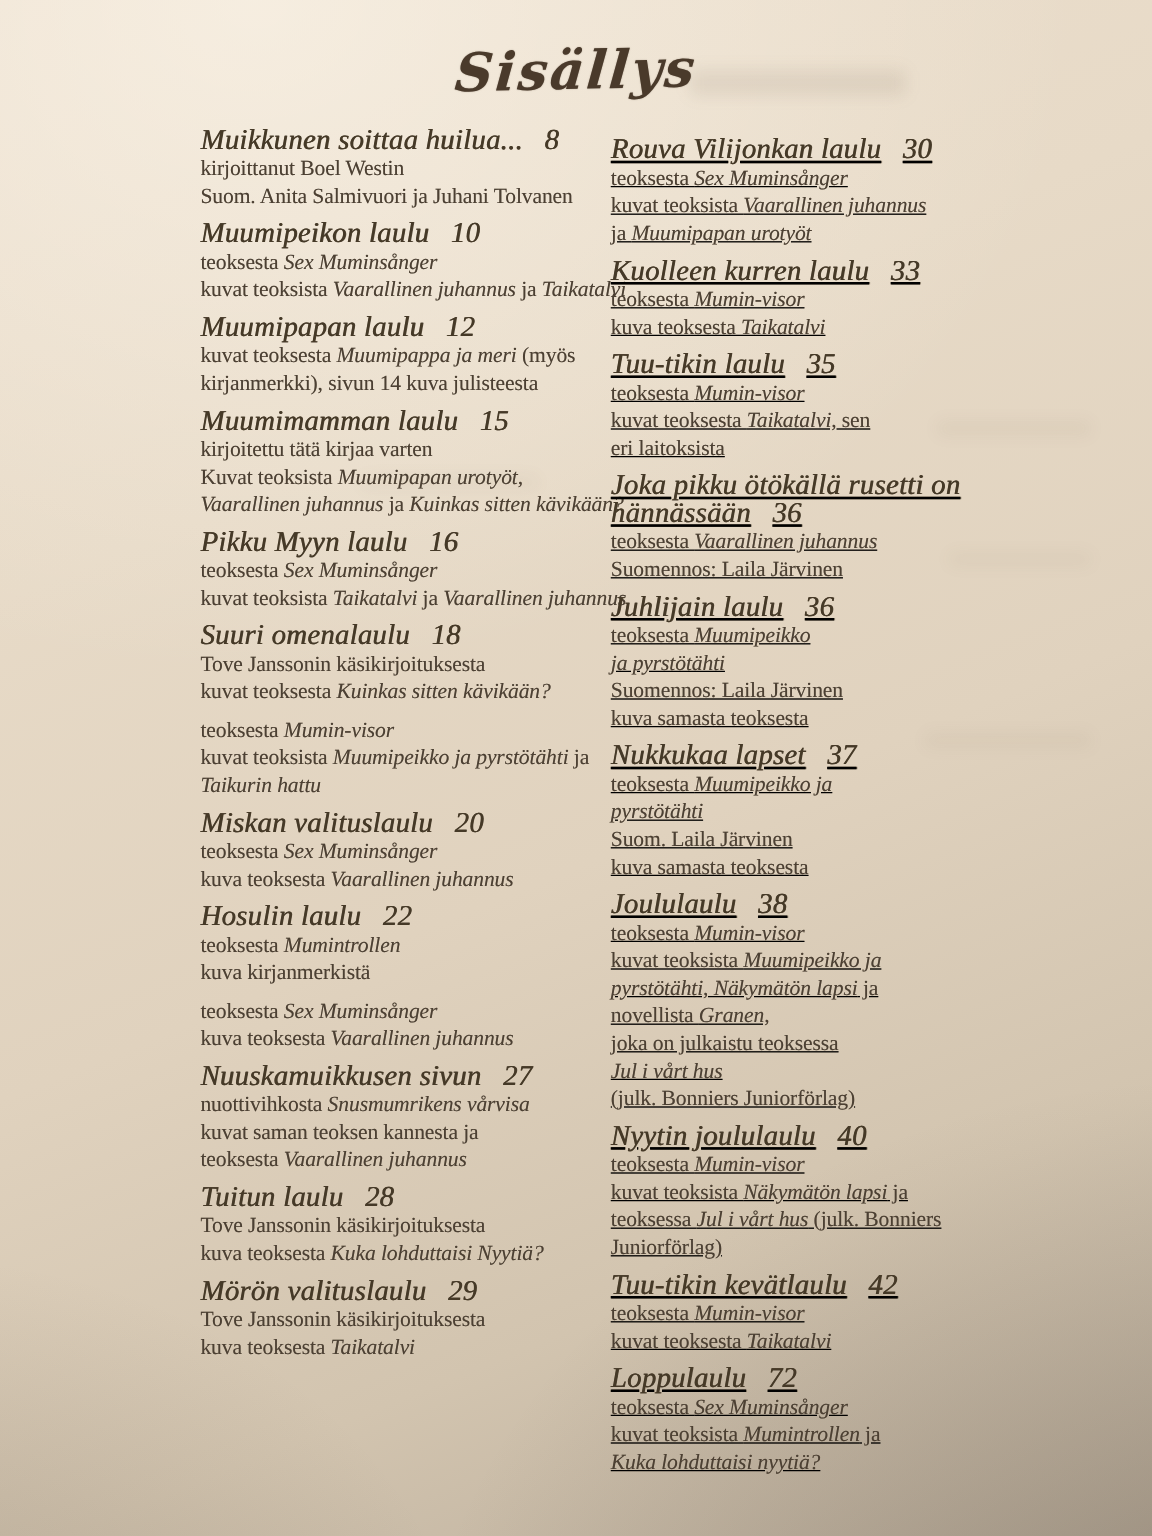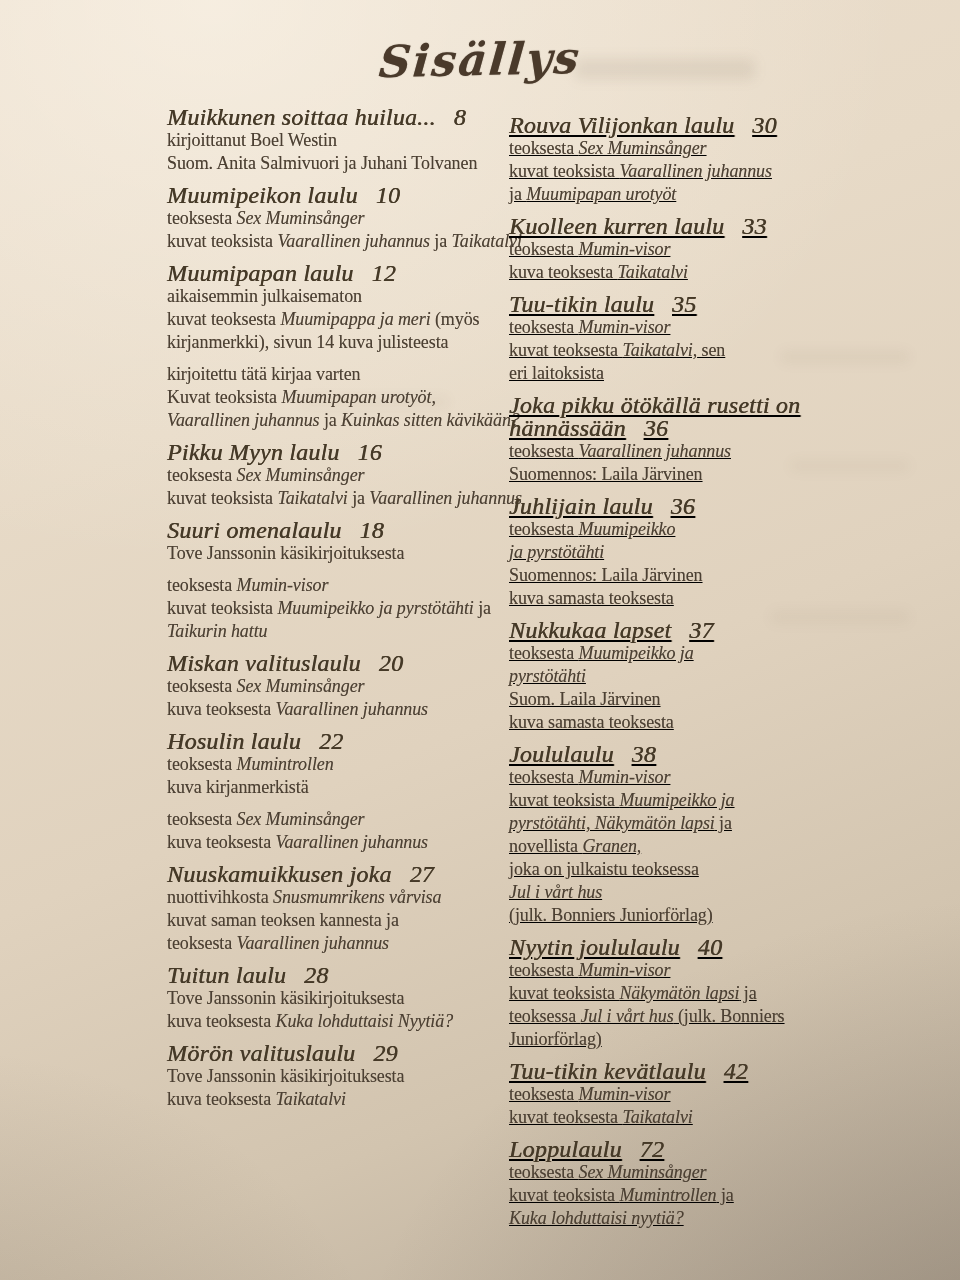--- a/index.html
+++ b/index.html
@@ -69,37 +69,38 @@
         <div class="detail-line"><span>kirjoittanut Boel Westin</span></div>
         <div class="detail-line"><span>Suom. Anita Salmivuori ja Juhani Tolvanen</span></div>
       </div>
       <div class="entry">
         <div class="title-line"><span>Muumipeikon laulu</span><span class="page-num">10</span></div>
         <div class="detail-line"><span>teoksesta </span><span class="it">Sex Muminsånger</span></div>
         <div class="detail-line"><span>kuvat teoksista </span><span class="it">Vaarallinen juhannus</span><span> ja </span><span class="it">Taikatalvi</span></div>
       </div>
       <div class="entry">
         <div class="title-line"><span>Muumipapan laulu</span><span class="page-num">12</span></div>
-        <div class="detail-line"><span>aikaisemmin julkaisematon</span></div>
         <div class="detail-line"><span>kuvat teoksesta </span><span class="it">Muumipappa ja meri</span><span>  (myös</span></div>
         <div class="detail-line"><span>kirjanmerkki), sivun 14 kuva julisteesta</span></div>
       </div>
       <div class="entry">
+        <div class="title-line"><span>Muumimamman laulu</span><span class="page-num">15</span></div>
         <div class="detail-line"><span>kirjoitettu tätä kirjaa varten</span></div>
         <div class="detail-line"><span>Kuvat teoksista </span><span class="it">Muumipapan urotyöt,</span></div>
         <div class="detail-line"><span class="it">Vaarallinen juhannus</span><span> ja </span><span class="it">Kuinkas sitten kävikään?</span></div>
       </div>
       <div class="entry">
         <div class="title-line"><span>Pikku Myyn laulu</span><span class="page-num">16</span></div>
         <div class="detail-line"><span>teoksesta </span><span class="it">Sex Muminsånger</span></div>
         <div class="detail-line"><span>kuvat teoksista </span><span class="it">Taikatalvi</span><span> ja </span><span class="it">Vaarallinen juhannus</span></div>
       </div>
       <div class="entry">
         <div class="title-line"><span>Suuri omenalaulu</span><span class="page-num">18</span></div>
         <div class="detail-line"><span>Tove Janssonin käsikirjoituksesta</span></div>
+        <div class="detail-line"><span>kuvat teoksesta </span><span class="it">Kuinkas sitten kävikään?</span></div>
       </div>
       <div class="entry">
         <div class="detail-line"><span>teoksesta </span><span class="it">Mumin-visor</span></div>
         <div class="detail-line"><span>kuvat teoksista </span><span class="it">Muumipeikko ja pyrstötähti</span><span> ja</span></div>
         <div class="detail-line"><span class="it">Taikurin hattu</span></div>
       </div>
       <div class="entry">
         <div class="title-line"><span>Miskan valituslaulu</span><span class="page-num">20</span></div>
         <div class="detail-line"><span>teoksesta </span><span class="it">Sex Muminsånger</span></div>
         <div class="detail-line"><span>kuva teoksesta </span><span class="it">Vaarallinen juhannus</span></div>
@@ -107,21 +108,21 @@
       <div class="entry">
         <div class="title-line"><span>Hosulin laulu</span><span class="page-num">22</span></div>
         <div class="detail-line"><span>teoksesta </span><span class="it">Mumintrollen</span></div>
         <div class="detail-line"><span>kuva kirjanmerkistä</span></div>
       </div>
       <div class="entry">
         <div class="detail-line"><span>teoksesta </span><span class="it">Sex Muminsånger</span></div>
         <div class="detail-line"><span>kuva teoksesta </span><span class="it">Vaarallinen juhannus</span></div>
       </div>
       <div class="entry">
-        <div class="title-line"><span>Nuuskamuikkusen joka</span><span class="page-num">27</span></div>
+        <div class="title-line"><span>Nuuskamuikkusen sivun</span><span class="page-num">27</span></div>
         <div class="detail-line"><span>nuottivihkosta </span><span class="it">Snusmumrikens vårvisa</span></div>
         <div class="detail-line"><span>kuvat saman teoksen kannesta ja</span></div>
         <div class="detail-line"><span>teoksesta </span><span class="it">Vaarallinen juhannus</span></div>
       </div>
       <div class="entry">
         <div class="title-line"><span>Tuitun laulu</span><span class="page-num">28</span></div>
         <div class="detail-line"><span>Tove Janssonin käsikirjoituksesta</span></div>
         <div class="detail-line"><span>kuva teoksesta </span><span class="it">Kuka lohduttaisi Nyytiä?</span></div>
       </div>
       <div class="entry">

